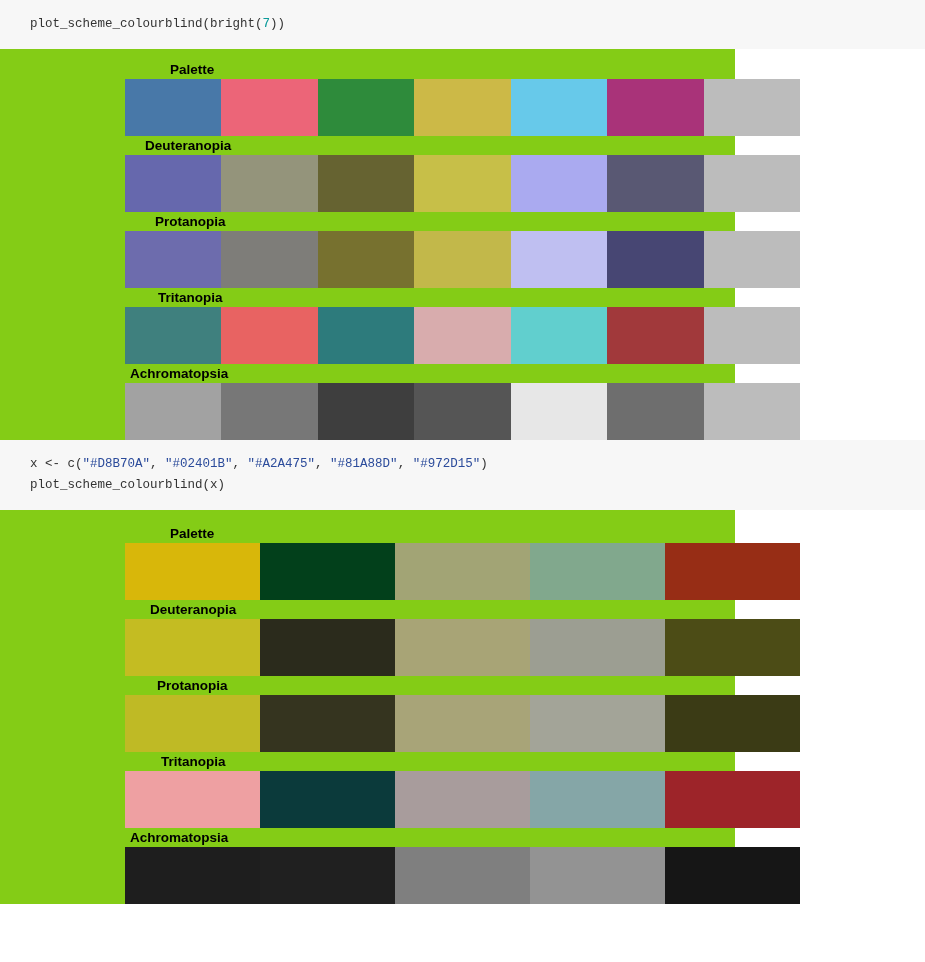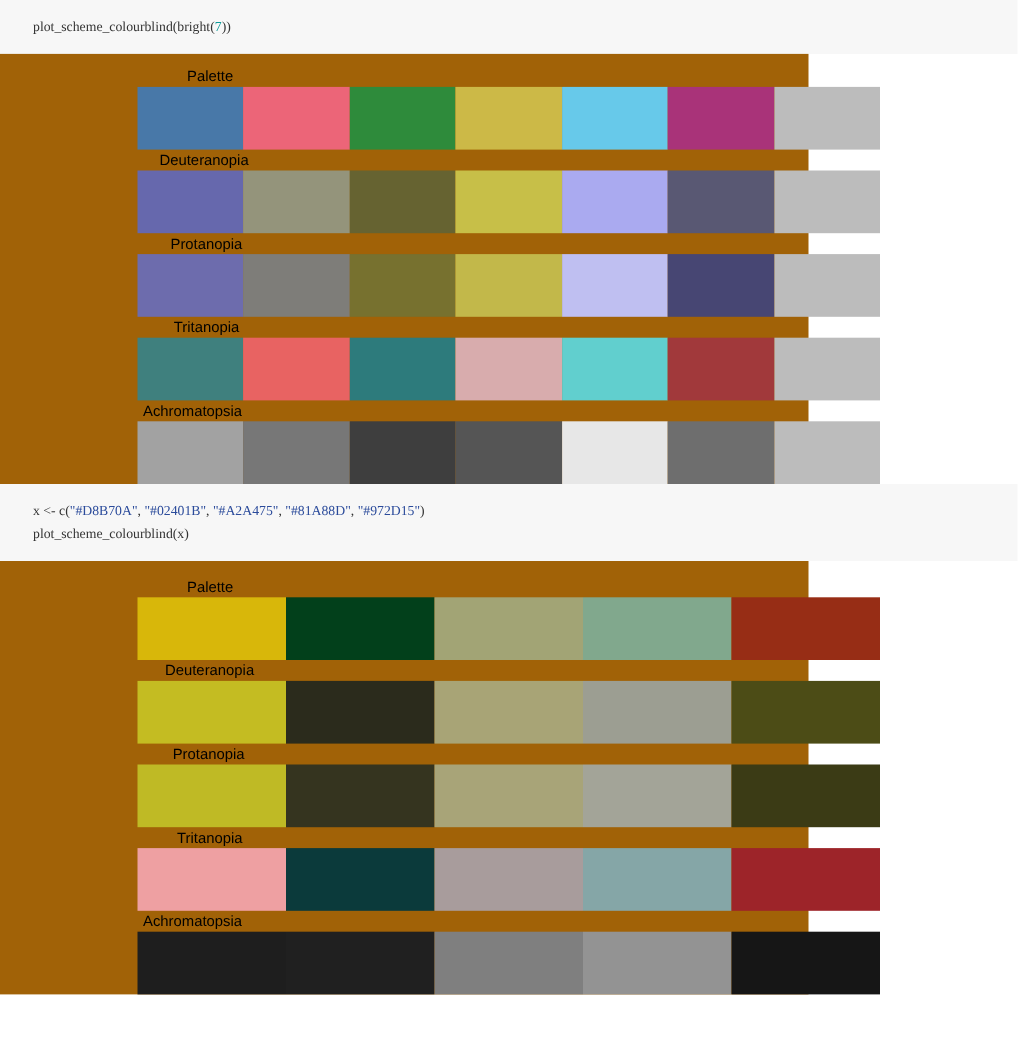--- a/index.html
+++ b/index.html
@@ -17,38 +17,39 @@
   .page {
     position: relative;
     width: 925px;
     height: 962px;
     background: #ffffff;
   }
 
   
   .code-cell {
     background: #f7f7f7;
-    font-family: Liberation Serif, serif;
+    font-family: Liberation Mono, monospace;
     font-size: 12.5px;
     line-height: 21px;
     color: #333333;
     padding: 14px 0 14px 30px;
     box-sizing: border-box;
     white-space: pre;
   }
   .code-cell .ln { display: block; }
   .tok-str  { color: #2b4b9b; }
   .tok-num  { color: #0b9a9a; }
   .tok-plain{ color: #333333; }
 
   
   .figure {
-    background: #a16207;
+    background: #84cc16;
     width: 735px;
     box-sizing: border-box;
+    font-weight: bold;
   }
   .fig-inner {
     padding-left: 125px;
     padding-right: 125px;
   }
   .swatch-group { position: relative; }
   .row-label {
     font-family: "Liberation Sans", sans-serif;
     font-size: 13.5px;
     color: #000000;

